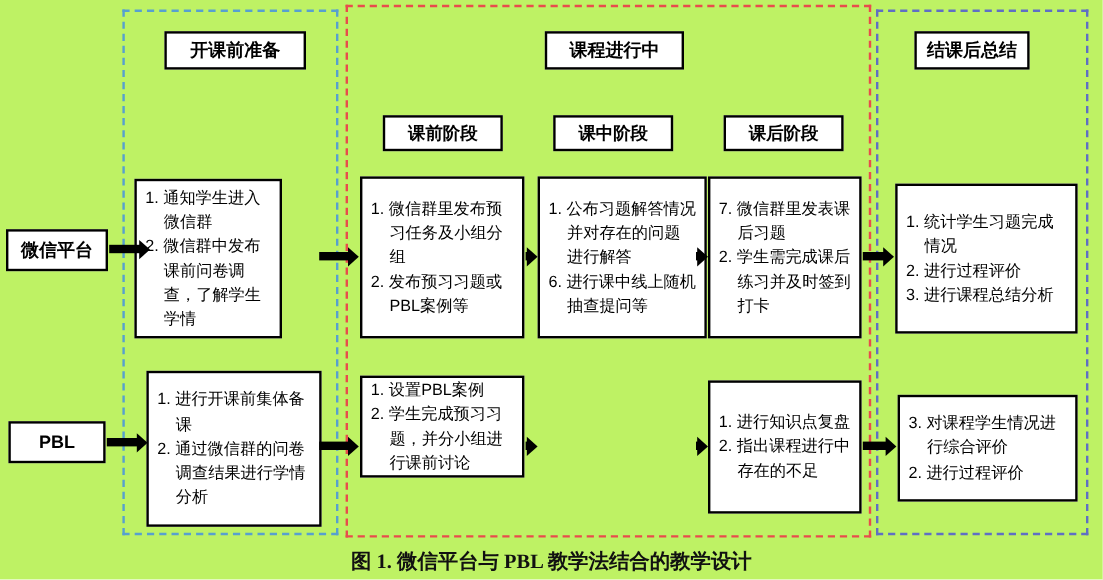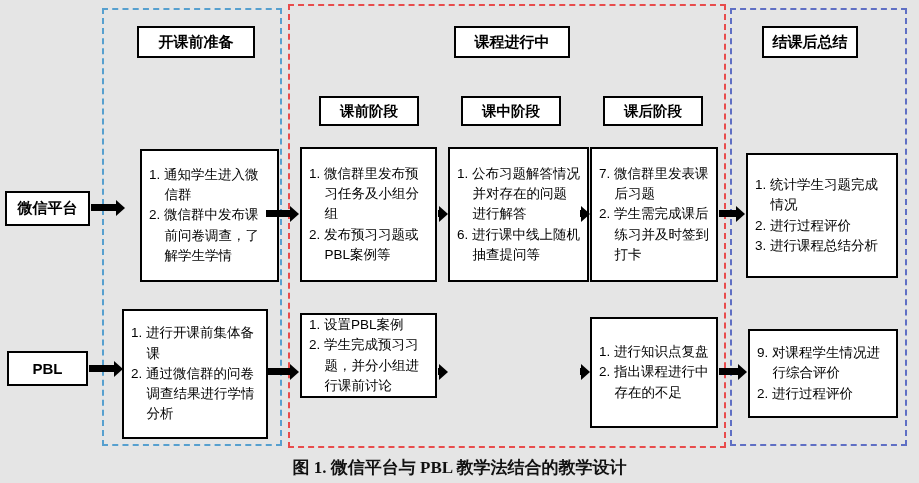--- a/index.html
+++ b/index.html
@@ -1,18 +1,18 @@
 <!DOCTYPE html>
 <html><head>
 <meta charset="utf-8">
 <style>
   * { margin:0; padding:0; box-sizing:border-box; }
   html,body { background:#ffffff; }
   body { font-family:"Liberation Sans","DejaVu Sans",sans-serif; color:#000; }
-  .canvas { position:relative; width:919px; height:483px; background:#e5e5e5; overflow:hidden; }
+  .canvas { position:relative; width:919px; height:483px; background:#bef264; overflow:hidden; }
 
   .region { position:absolute; border:2px dashed #888; }
   .region-pre    { left:102px; top:8px;  width:180px; height:438px; border-color:#57a0cf; }
   .region-during { left:288px; top:4px;  width:438px; height:444px; border-color:#e84c4c; }
   .region-post   { left:730px; top:8px;  width:177px; height:438px; border-color:#5f6fc4; }
 
   .titlebox { position:absolute; border:2px solid #000; background:#fff;
               display:flex; align-items:center; justify-content:center;
               font-weight:bold; font-size:15px; white-space:nowrap; }
   .t-pre    { left:137px; top:26px; width:118px; height:32px; }
@@ -25,21 +25,21 @@
   .s-after  { left:603px; top:96px; width:100px; height:30px; }
 
   .rowlabel-wechat { left:5px; top:191px; width:85px; height:35px; }
   .rowlabel-pbl    { left:7px; top:351px; width:81px; height:35px; }
 
   .box { position:absolute; border:2px solid #000; background:#fff;
          padding:5px 7px; font-size:13.5px; line-height:1.5;
          display:flex; flex-direction:column; justify-content:center; }
   .item { padding-left:1.15em; text-indent:-1.15em; }
 
-  .r0b0 { left:140px; top:149px; width:139px; height:133px;align-items:flex-end; }
+  .r0b0 { left:112px; top:149px; width:123px; height:133px;align-items:flex-end; }
   .r0b1 { left:300px; top:147px; width:137px; height:135px; }
   .r0b2 { left:448px; top:147px; width:141px; height:135px; }
   .r0b3 { left:590px; top:147px; width:128px; height:135px; }
   .r0b4 { left:746px; top:153px; width:152px; height:125px; }
 
   .r1b0 { left:122px; top:309px; width:146px; height:130px; }
   .r1b1 { left:300px; top:313px; width:137px; height:85px; }
   .r1b2 { left:448px; top:311px; width:131px; height:127px; }
   .r1b3 { left:590px; top:317px; width:128px; height:111px; }
   .r1b4 { left:748px; top:329px; width:150px; height:89px; }
@@ -112,21 +112,21 @@
   </div>
   <div class="box r1b1">
     <div class="item">1. 设置PBL案例</div>
     <div class="item">2. 学生完成预习习题，并分小组进行课前讨论</div>
   </div>
   <div class="box r1b3">
     <div class="item">1. 进行知识点复盘</div>
     <div class="item">2. 指出课程进行中存在的不足</div>
   </div>
   <div class="box r1b4">
-    <div class="item">9. 对课程学生情况进行综合评价</div>
+    <div class="item">3. 对课程学生情况进行综合评价</div>
     <div class="item">2. 进行过程评价</div>
   </div>
 
   <div class="arrow a1">
       <div class="bar"></div>
       <div class="head"></div>
     </div>
   <div class="arrow a2">
       <div class="bar"></div>
       <div class="head"></div>

